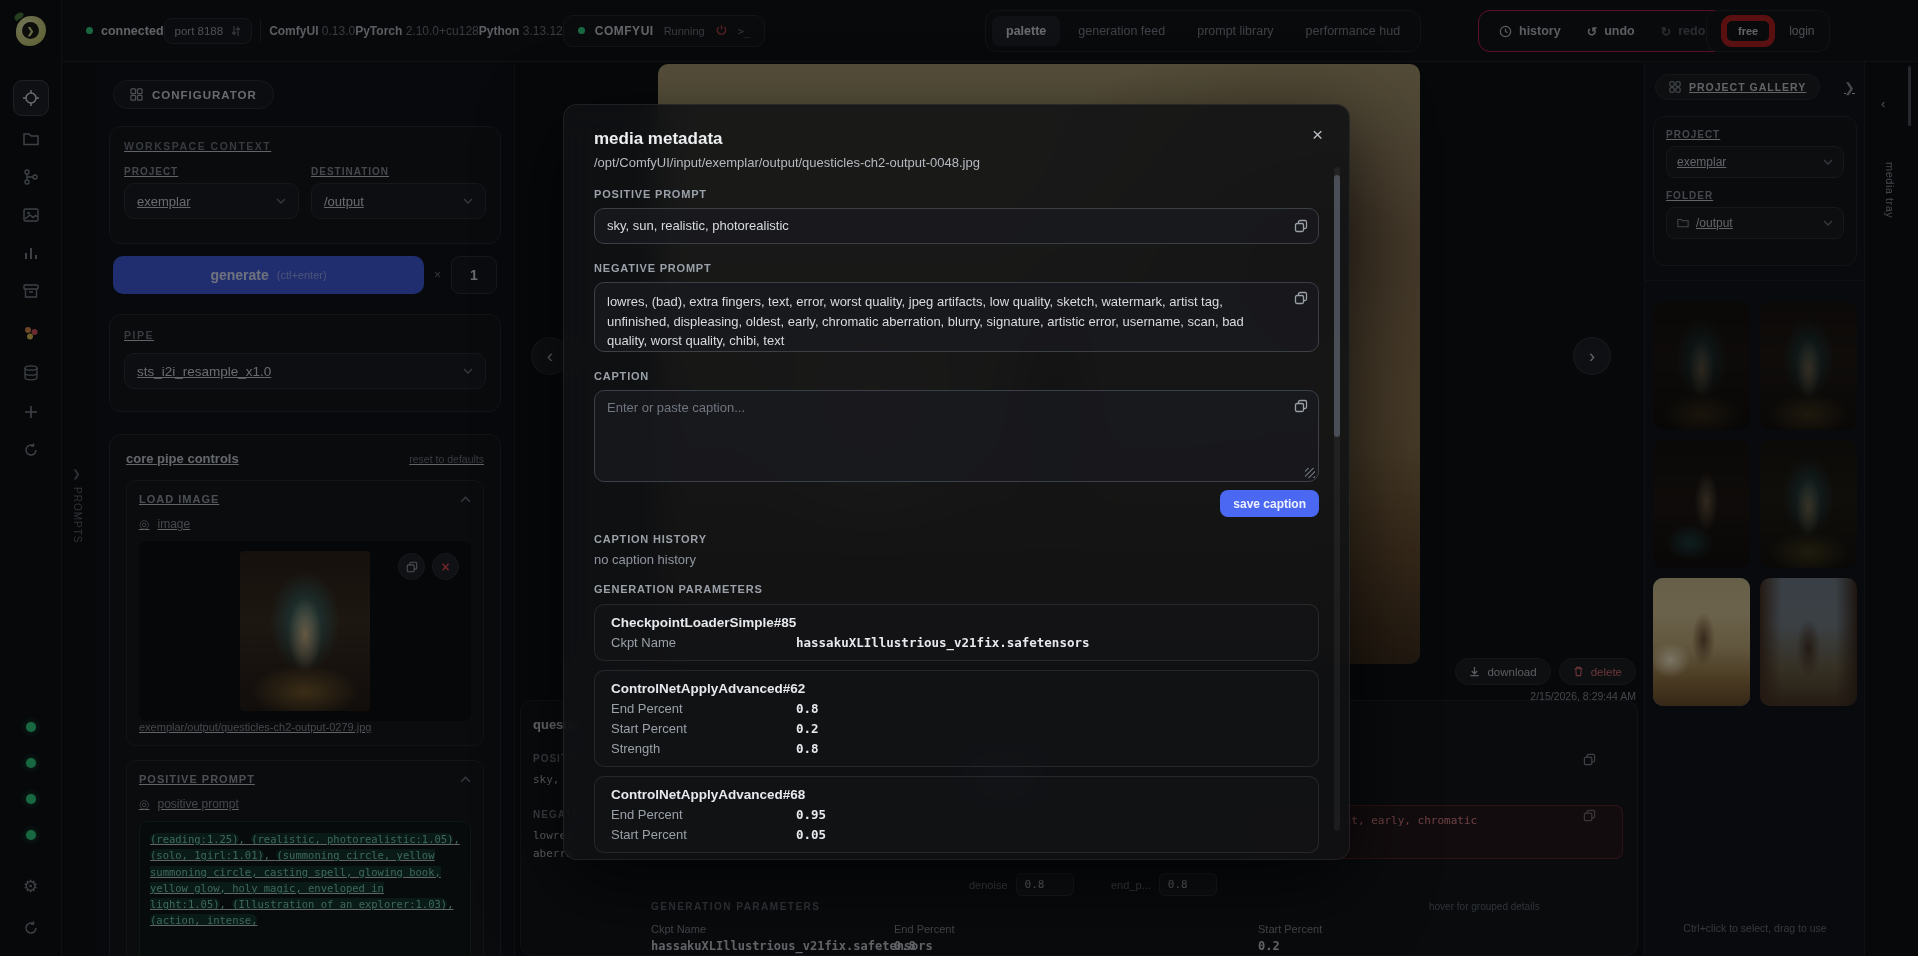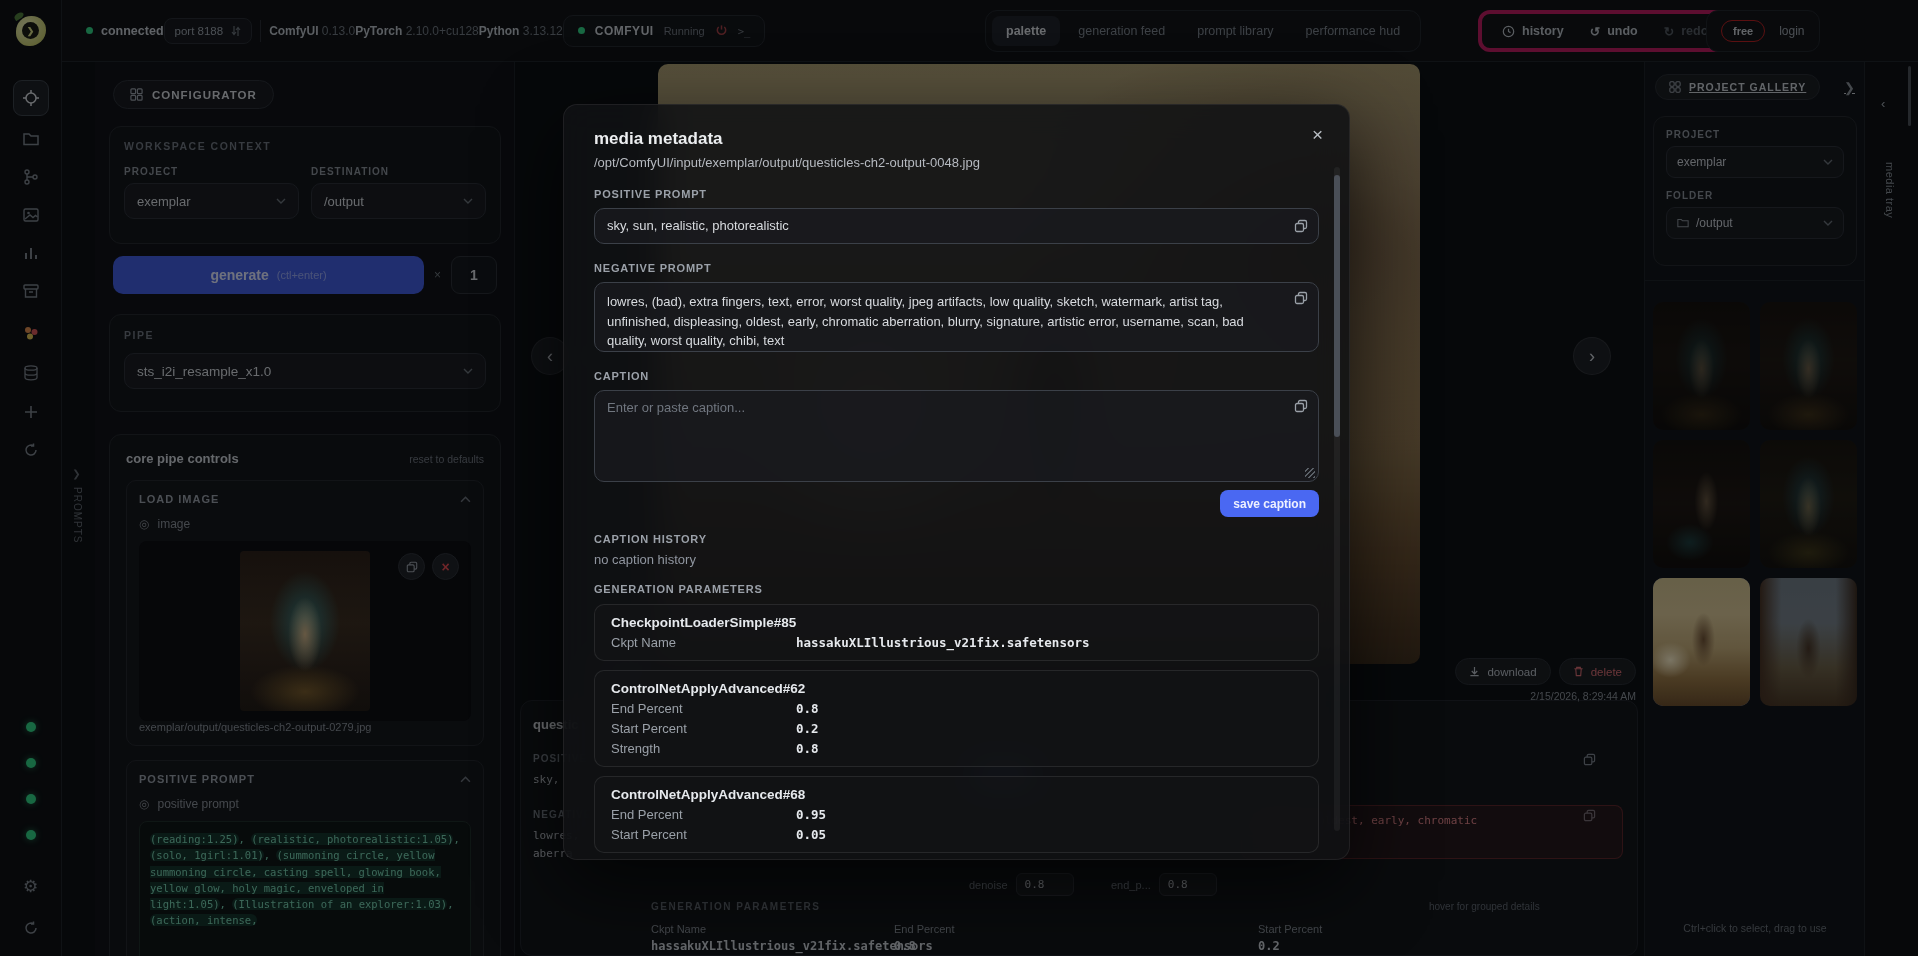--- a/index.html
+++ b/index.html
@@ -26,44 +26,44 @@
   .ver b { color:#b9bec4; font-weight:bold; } .ver span { color:#6f757d; }
   .server-pill { background:#101114; border:1px solid #23262b; border-radius:10px; padding:8px 14px; display:flex; align-items:center; gap:10px; }
   .server-pill .nm { font-size:12px; font-weight:bold; color:#c9cdd2; letter-spacing:0.5px; }
   .server-pill .st { font-size:11px; color:#6f757d; }
   .pwr { color:#a33c3f; }
   .term { font-size:10.5px; color:#6b7178; font-family:"DejaVu Sans Mono", monospace; }
   .tabs-group { position:absolute; left:985px; top:10px; height:42px; background:#0f1012; border:1px solid #1f2227; border-radius:12px;
     display:flex; align-items:center; padding:4px 6px; gap:4px; }
   .tab { font-size:12.5px; color:#7c828a; padding:8px 14px; border-radius:8px; white-space:nowrap; }
   .tab.active { background:#1d1f24; color:#d5d8dc; font-weight:bold; }
-  .hist-group { position:absolute; left:1478px; top:10px; height:42px; background:#0f1012; border:4px solid #be185d; border-radius:12px;
+  .hist-group { position:absolute; left:1478px; top:10px; height:42px; background:#0f1012; border:1px solid #be185d; border-radius:12px;
     display:flex; align-items:center; padding:0 20px; gap:26px; }
   .hist-item { font-size:12.5px; color:#b9bec4; font-weight:bold; display:flex; align-items:center; gap:7px; white-space:nowrap; }
   .hist-item.dim { color:#53585f; }
   .acct-group { position:absolute; left:1706px; top:10px; height:42px; background:#0f1012; border:1px solid #1f2227; border-radius:12px;
     display:flex; align-items:center; padding:0 14px; gap:14px; }
-  .free-pill { border:1px solid #b91c1c; border-radius:11px; padding:4px 11px; font-size:11px; font-weight:bold; color:#c9cdd2; }
+  .free-pill { border:6px solid #b91c1c; border-radius:11px; padding:4px 11px; font-size:11px; font-weight:bold; color:#c9cdd2; }
   .login { font-size:12px; color:#9aa0a8; }
 
   
   .rail { position:absolute; left:0; top:62px; width:62px; height:894px; background:#0b0c0e; border-right:1px solid #1d2024; z-index:15; }
   .rail-icon { position:absolute; left:50%; transform:translateX(-50%); color:#7c828a; display:flex; align-items:center; justify-content:center; }
   .rail-icon.active { width:36px; height:36px; border:1px solid #3a3f46; background:#1a1c20; border-radius:9px; color:#d9dce0; }
   .gdot { position:absolute; left:50%; transform:translateX(-50%); width:10px; height:10px; border-radius:50%;
     background:#2fd383; box-shadow:0 0 6px rgba(47,211,131,0.5); }
   .prompts-tab { position:absolute; left:64px; top:468px; width:26px; height:110px; z-index:15; color:#5f656c;
     display:flex; flex-direction:column; align-items:center; gap:8px; font-size:10px; letter-spacing:1px; }
   .prompts-tab .vtext { writing-mode:vertical-rl; }
 
   
   .left-panel { position:absolute; left:95px; top:62px; width:420px; height:894px; background:#0d0e11; border-right:1px solid #1b1e22; z-index:10; overflow:hidden; }
   .cfg-pill { position:absolute; left:18px; top:18px; display:flex; align-items:center; gap:9px; background:#151519; border:1px solid #2a2d33;
     border-radius:16px; padding:7px 16px; font-size:11.5px; font-weight:bold; letter-spacing:1px; color:#d5d8dc; }
-  .card { background:#101114; border:1px solid #222529; border-radius:12px; }
+  .card { background:#101114; border:1px solid #222529; border-radius:12px;text-decoration:underline; }
   .ws-card { position:absolute; left:14px; top:64px; width:392px; height:118px; padding:13px 14px; }
   .microlabel { font-size:10.5px; letter-spacing:1.5px; color:#6f757d; font-weight:bold; }
   .sel-label { font-size:10px; letter-spacing:1px; color:#8a9097; font-weight:bold; margin-bottom:6px; }
   .ws-row { display:flex; gap:12px; margin-top:14px; }
   .ws-col { flex:1; }
   .select { height:36px; background:#17181c; border:1px solid #2a2d33; border-radius:10px; display:flex; align-items:center;
     padding:0 12px; font-size:13px; color:#d5d8dc; justify-content:space-between; gap:8px; }
   .chev { color:#6b7178; flex:0 0 auto; }
   .gen-row { position:absolute; left:18px; top:194px; width:384px; display:flex; align-items:center; gap:10px; }
   .gen-btn { flex:1; height:38px; background:#3f5ae0; border-radius:10px; display:flex; align-items:center; justify-content:center; gap:8px; }

